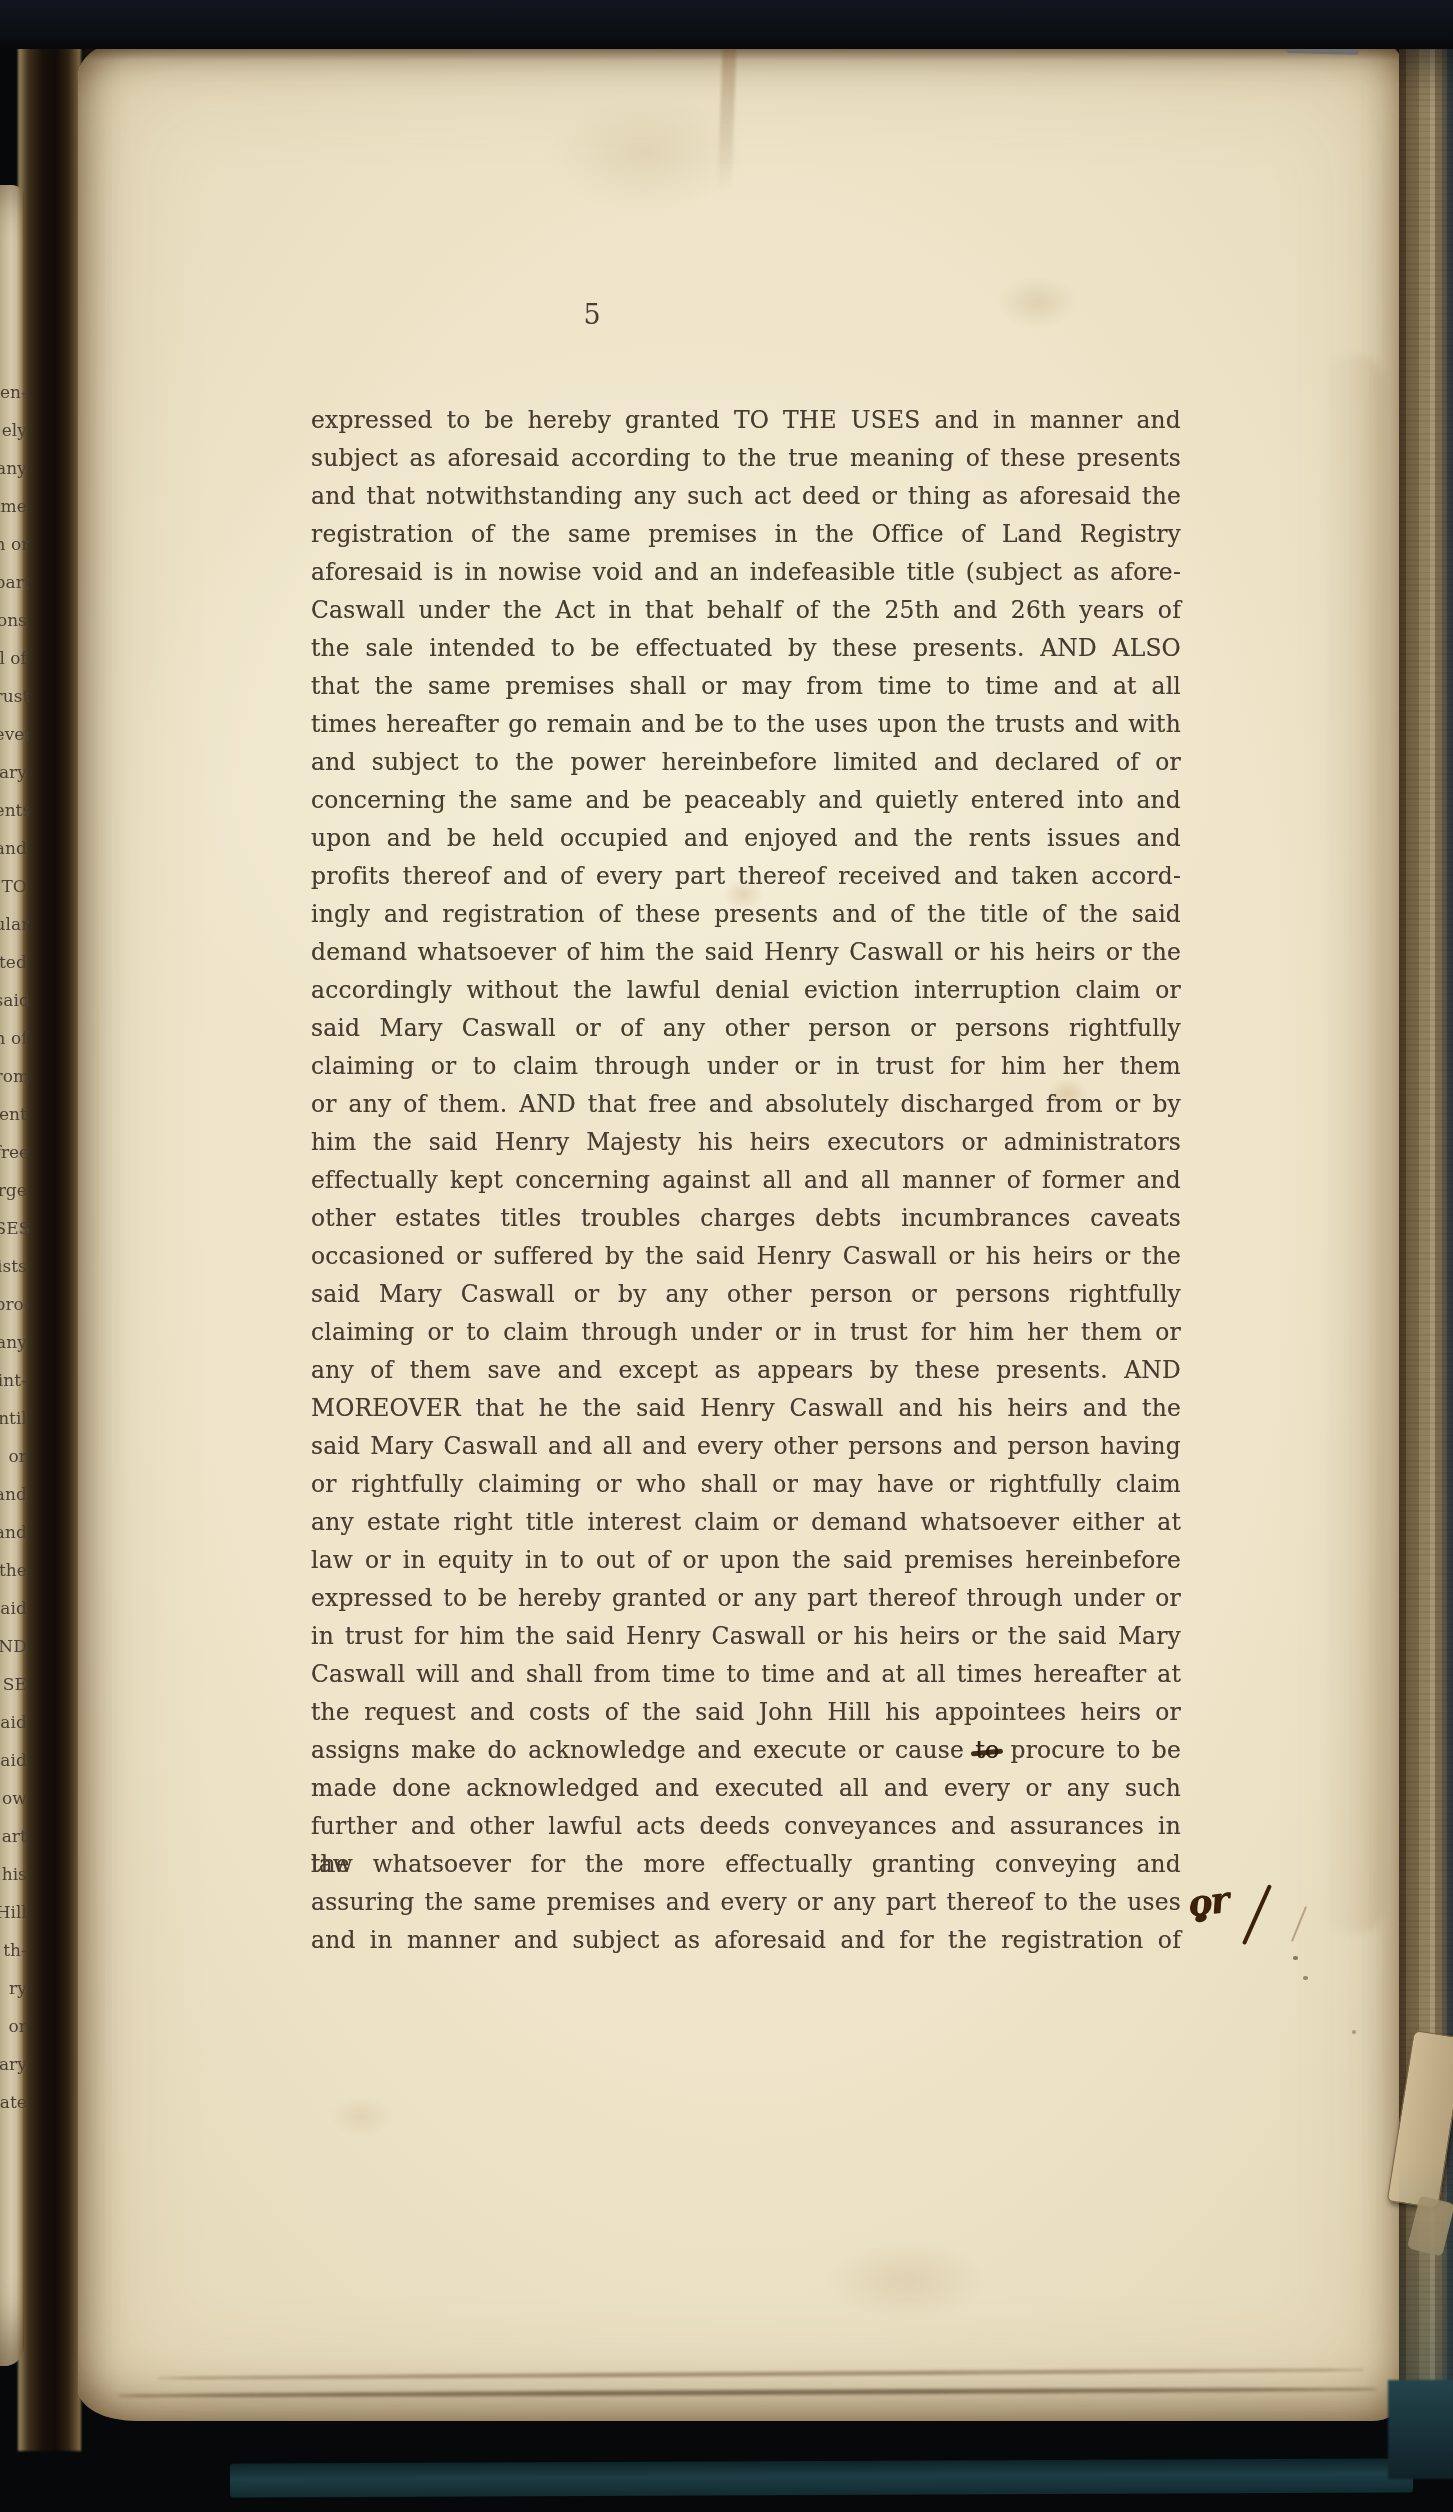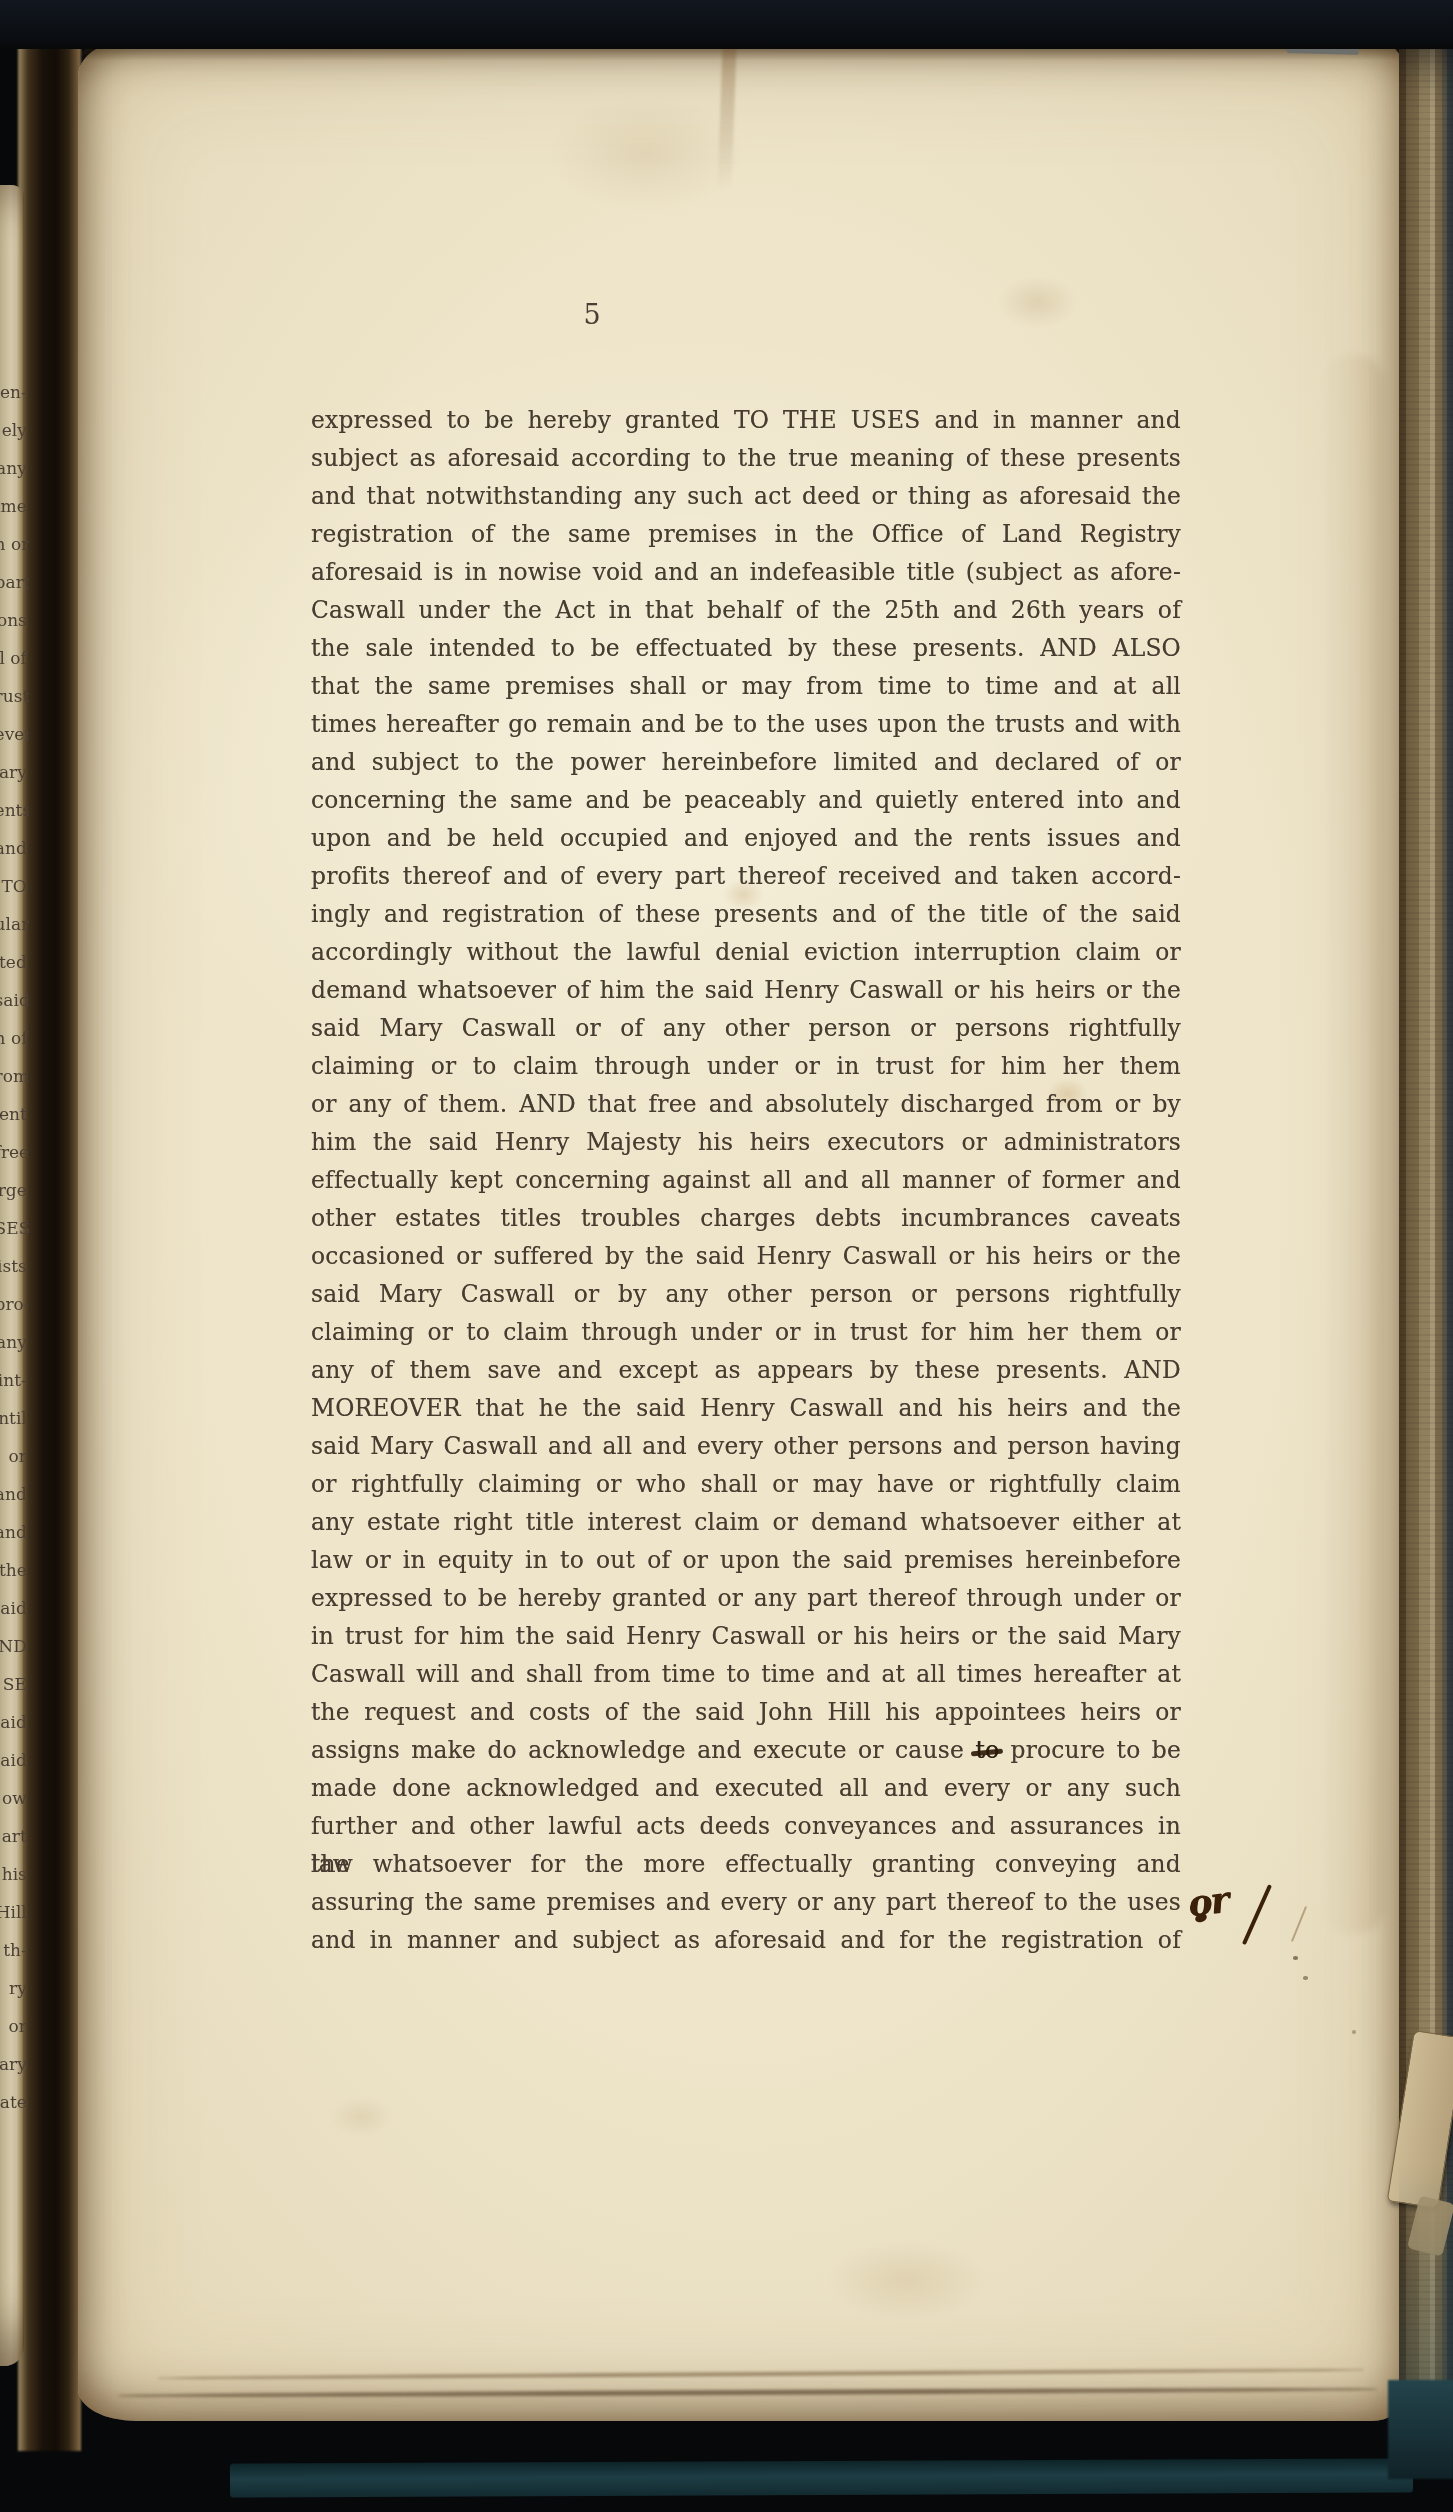--- a/index.html
+++ b/index.html
@@ -195,22 +195,22 @@
         <div class="tline">aforesaid is in nowise void and an indefeasible title (subject as afore-</div>
         <div class="tline">Caswall under the Act in that behalf of the 25th and 26th years of</div>
         <div class="tline">the sale intended to be effectuated by these presents. AND ALSO</div>
         <div class="tline">that the same premises shall or may from time to time and at all</div>
         <div class="tline">times hereafter go remain and be to the uses upon the trusts and with</div>
         <div class="tline">and subject to the power hereinbefore limited and declared of or</div>
         <div class="tline">concerning the same and be peaceably and quietly entered into and</div>
         <div class="tline">upon and be held occupied and enjoyed and the rents issues and</div>
         <div class="tline">profits thereof and of every part thereof received and taken accord-</div>
         <div class="tline">ingly and registration of these presents and of the title of the said</div>
+        <div class="tline">demand whatsoever of him the said Henry Caswall or his heirs or the</div>
         <div class="tline">accordingly without the lawful denial eviction interruption claim or</div>
-        <div class="tline">demand whatsoever of him the said Henry Caswall or his heirs or the</div>
         <div class="tline">said Mary Caswall or of any other person or persons rightfully</div>
         <div class="tline">claiming or to claim through under or in trust for him her them</div>
         <div class="tline">or any of them. AND that free and absolutely discharged from or by</div>
         <div class="tline">him the said Henry Majesty his heirs executors or administrators</div>
         <div class="tline">effectually kept concerning against all and all manner of former and</div>
         <div class="tline">other estates titles troubles charges debts incumbrances caveats</div>
         <div class="tline">occasioned or suffered by the said Henry Caswall or his heirs or the</div>
         <div class="tline">said Mary Caswall or by any other person or persons rightfully</div>
         <div class="tline">claiming or to claim through under or in trust for him her them or</div>
         <div class="tline">any of them save and except as appears by these presents. AND</div>

